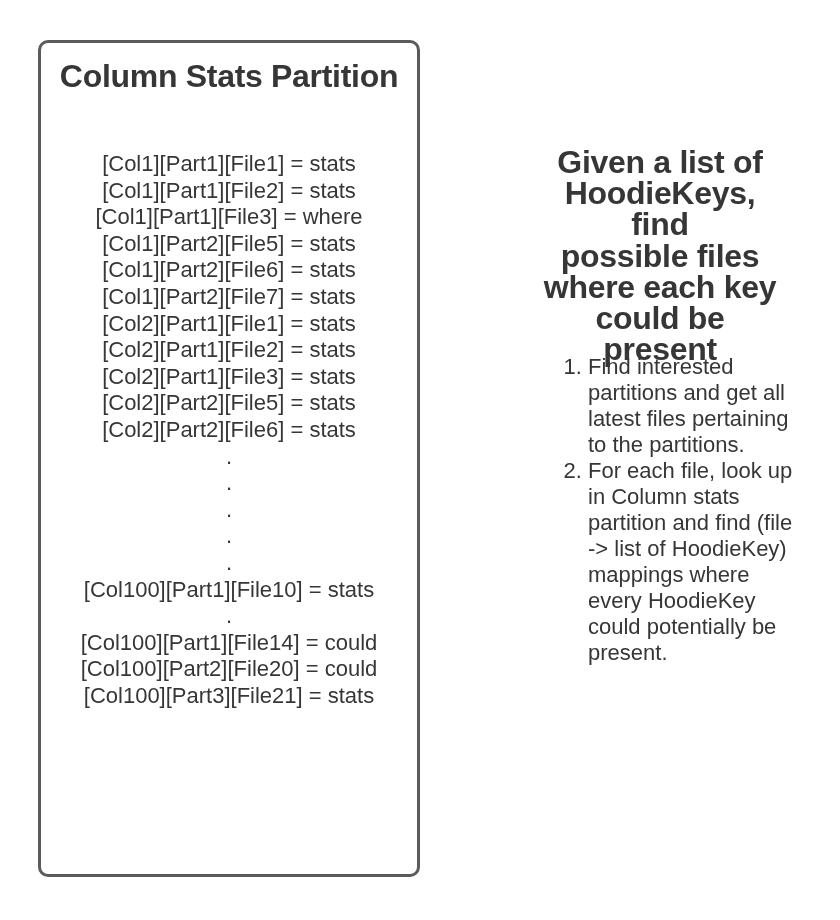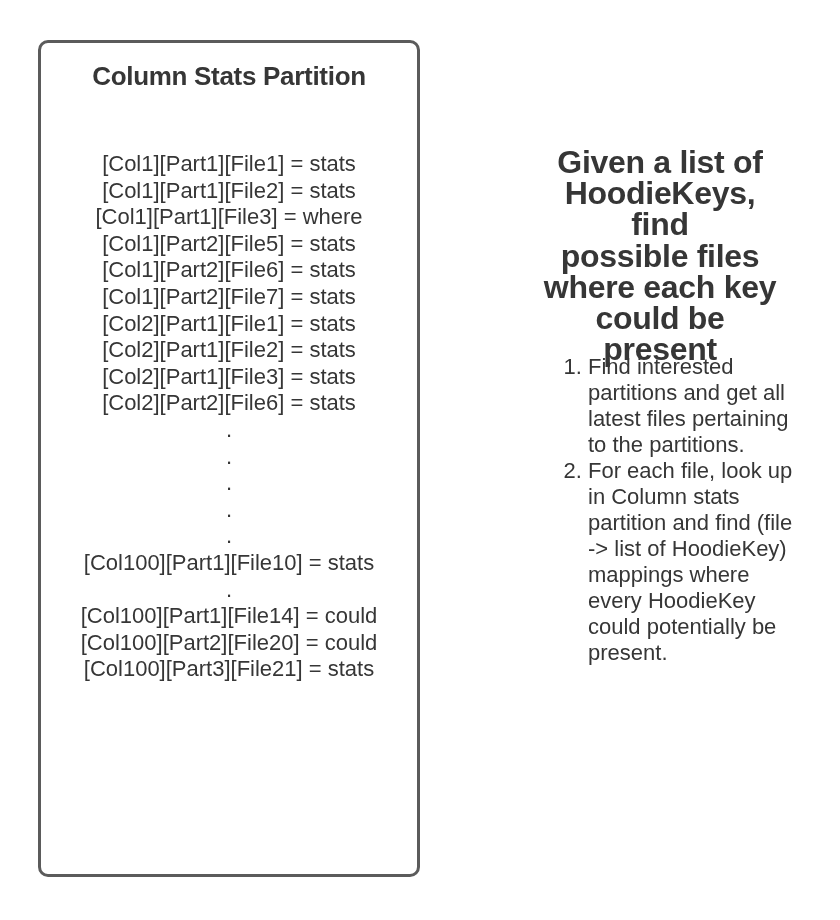--- a/index.html
+++ b/index.html
@@ -28,21 +28,21 @@
     width: 382px;
     height: 837px;
     box-sizing: border-box;
     border: 3px solid #5b5b5b;
     border-radius: 10px;
     background: #ffffff;
     padding-top: 16px;
     text-align: center;
   }
   .panel-title {
-    font-size: 26px;
+    font-size: 32px;
     font-weight: bold;
     line-height: 34px;
     letter-spacing: -0.3px;
     color: #363636;
   }
   .entry-list {
     margin-top: 58px;
   }
   .entry {
     font-size: 22px;
@@ -91,20 +91,21 @@
     <div class="entry-list">
         <div class="entry">[Col1][Part1][File1] = stats</div>
         <div class="entry">[Col1][Part1][File2] = stats</div>
         <div class="entry">[Col1][Part1][File3] = where</div>
         <div class="entry">[Col1][Part2][File5] = stats</div>
         <div class="entry">[Col1][Part2][File6] = stats</div>
         <div class="entry">[Col1][Part2][File7] = stats</div>
         <div class="entry">[Col2][Part1][File1] = stats</div>
         <div class="entry">[Col2][Part1][File2] = stats</div>
         <div class="entry">[Col2][Part1][File3] = stats</div>
+        <div class="entry">[Col2][Part2][File5] = stats</div>
         <div class="entry">[Col2][Part2][File6] = stats</div>
         <div class="entry">.</div>
         <div class="entry">.</div>
         <div class="entry">.</div>
         <div class="entry">.</div>
         <div class="entry">.</div>
         <div class="entry">[Col100][Part1][File10] = stats</div>
         <div class="entry">.</div>
         <div class="entry">[Col100][Part1][File14] = could</div>
         <div class="entry">[Col100][Part2][File20] = could</div>

